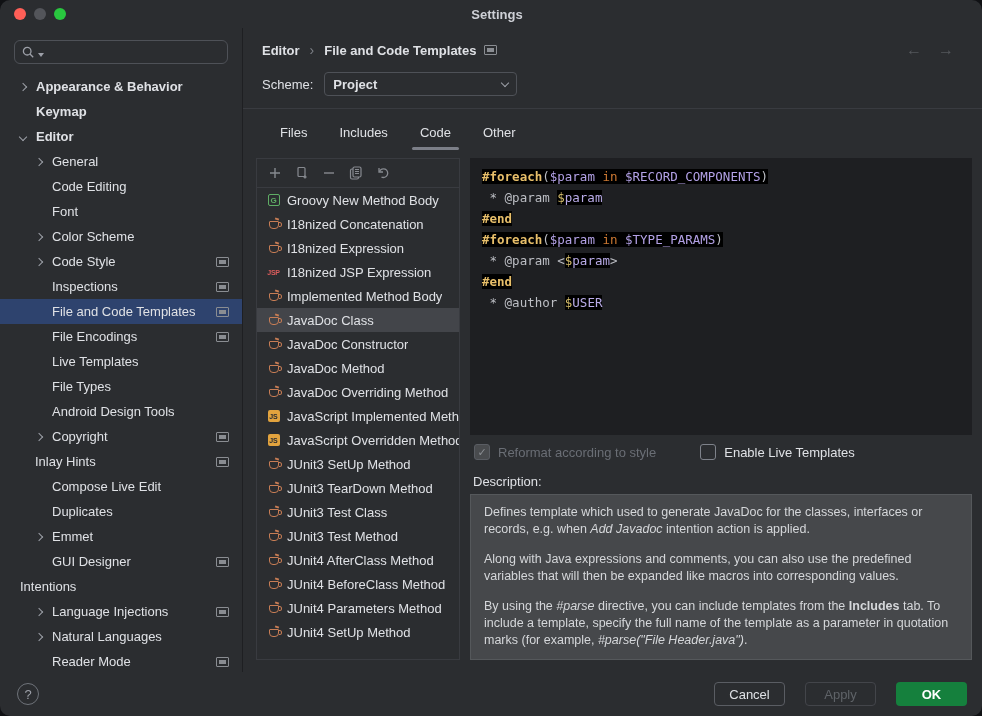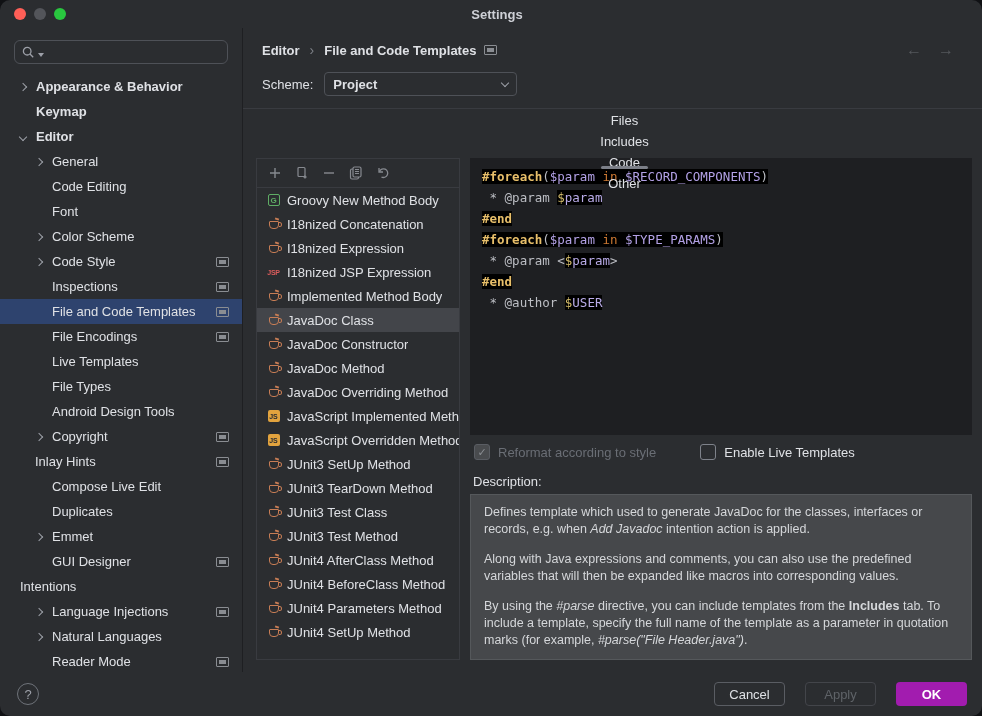--- a/index.html
+++ b/index.html
@@ -40,21 +40,21 @@
   .crumb{ font-weight:bold; color:#dfe1e5; }
   .crumb-sep{ color:#7d8087; font-size:14px; margin:0 2px; }
   .nav-arrows{ margin-left:auto; display:flex; gap:16px; color:#55585c; font-size:16px; }
   .scheme-row{ margin:13px 0 0 19px; display:flex; align-items:center; }
   .scheme-label{ color:#dfe1e5; }
   .combo{ margin-left:11px; width:193px; height:24px; border:1px solid #4e5157; border-radius:4px;
     display:flex; align-items:center; padding:0 8px; }
   .combo-value{ font-weight:bold; }
   .combo-chev{ margin-left:auto; width:6px; height:6px; border-right:1.5px solid #9da0a8; border-bottom:1.5px solid #9da0a8; transform:rotate(45deg); margin-top:-3px; }
   .hsep{ border-bottom:1px solid #393b40; margin-top:12px; }
-  .tabs{ display:flex; margin:4px 0 0 24px; height:38px; align-items:center; gap:6px;flex-direction:column; }
+  .tabs{ display:flex; margin:4px 0 0 24px; height:38px; align-items:center; gap:6px; }
   .tab{ position:relative; padding:0 13px; height:100%; display:flex; align-items:center; cursor:default; }
   .tab.active::after{ content:''; position:absolute; left:5px; right:5px; bottom:1px; height:3px; border-radius:3px; background:#7c7f88; }
   
   .content{ flex:1; display:flex; padding:7px 10px 12px 13px; gap:10px; min-height:0; }
   .list-panel{ width:204px; flex:0 0 204px; border:1px solid #393b40; display:flex; flex-direction:column; overflow:hidden; }
   .list-toolbar{ height:29px; flex:0 0 29px; display:flex; align-items:center; gap:13px; padding-left:11px; border-bottom:1px solid #393b40; }
   .list-toolbar svg{ display:block; }
   .tpl-list{ flex:1; overflow:hidden; }
   .tpl-row{ height:24px; display:flex; align-items:center; padding-left:8px; white-space:nowrap; }
   .tpl-row.sel{ background:#43454a; }
@@ -89,21 +89,21 @@
   .desc-panel .i{ font-style:italic; } .desc-panel .b{ font-weight:bold; }
   
   .footer{ height:44px; flex:0 0 44px; display:flex; align-items:center; padding:0 15px 0 17px; }
   .help-circle{ width:22px; height:22px; border:1px solid #6f737a; border-radius:50%; color:#9da0a8;
     display:flex; align-items:center; justify-content:center; font-size:13px; }
   .btns{ margin-left:auto; display:flex; gap:20px; }
   .btn{ min-width:71px; height:24px; border-radius:4px; display:flex; align-items:center; justify-content:center;
     font-size:13px; padding:0 14px; cursor:default; }
   .btn.cancel{ border:1px solid #5a5d63; color:#dfe1e5; background:transparent; }
   .btn.apply{ border:1px solid #43454a; color:#5f6368; background:transparent; }
-  .btn.ok{ background:#a21caf; color:#ffffff; font-weight:bold; }
+  .btn.ok{ background:#15803d; color:#ffffff; font-weight:bold; }
 </style>
 </head>
 <body>
 
 <div class="window">
 
   <div class="titlebar">
     <div class="lights">
       <span class="tl red"></span>
       <span class="tl gray"></span>

